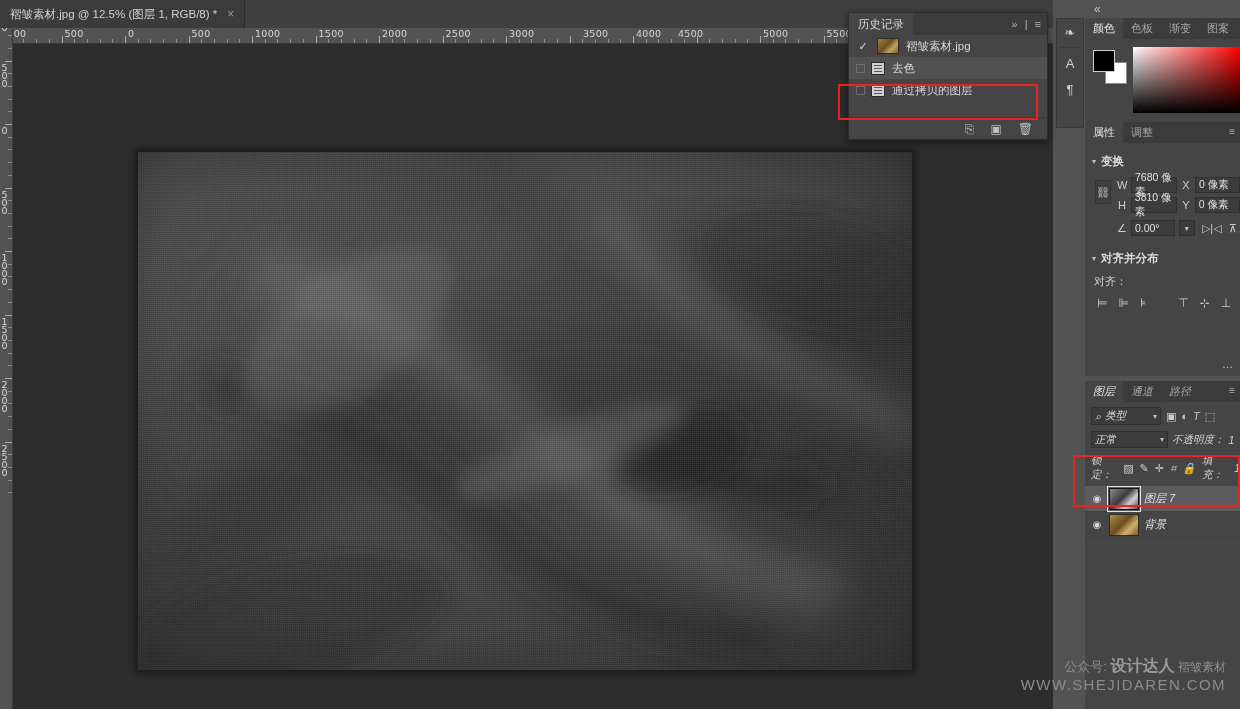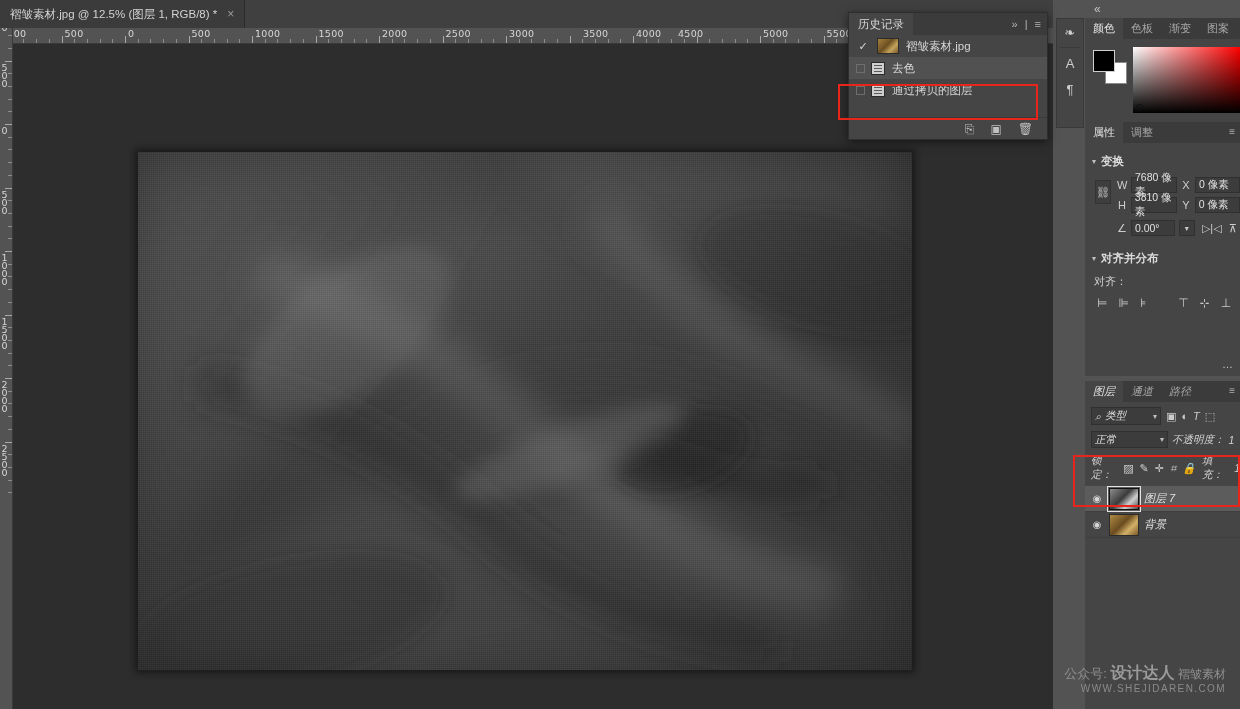--- a/index.html
+++ b/index.html
@@ -277,21 +277,21 @@
   .lname { color: #e2e2e2; font-size: 11px; }
 
   
   .watermark {
     position: absolute; right: 14px; bottom: 14px; text-align: right;
     color: #8b8b8b; pointer-events: none; line-height: 1.25;
   }
   .wm1 { font-size: 13px; color: #8e8e8e; }
   .wm1 b { font-size: 16px; color: #9a9a9a; font-weight: bold; }
   .wm1 i { font-style: normal; font-size: 12px; }
-  .wm2 { font-size: 10px; letter-spacing: 1.4px; color: #8b8b8b; }
+  .wm2 { font-size: 15px; letter-spacing: 1.4px; color: #8b8b8b; }
 </style>
 </head>
 <body>
 
 <div id="app">
 
   <div class="tabbar">
     <div class="doc-tab">
       <span>褶皱素材.jpg @ 12.5% (图层 1, RGB/8) *</span>
       <span class="close">×</span>

